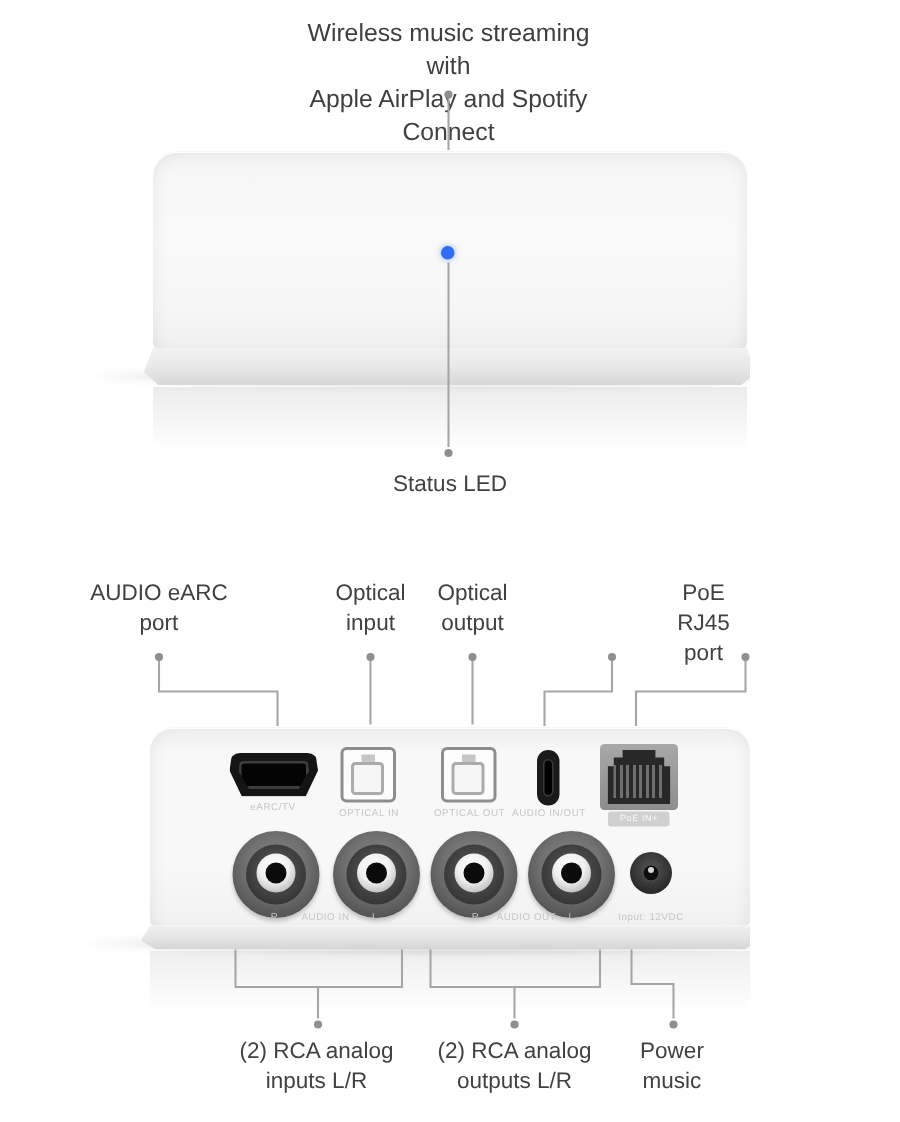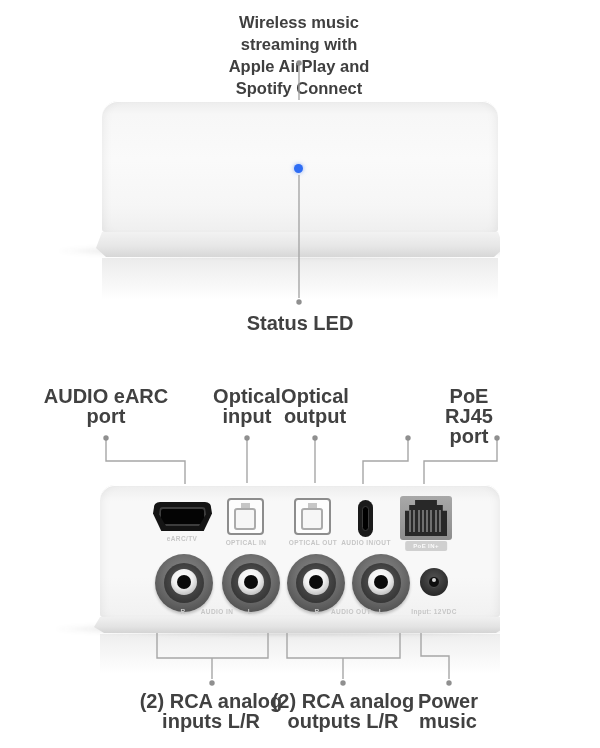--- a/index.html
+++ b/index.html
@@ -1,21 +1,21 @@
 <!DOCTYPE html>
 <html><head>
 <meta charset="utf-8">
 <style>
   html,body{margin:0;padding:0;background:#ffffff;}
   .stage{position:relative;width:500px;height:748px;background:#ffffff;overflow:hidden;
-         font-family:"Liberation Sans",sans-serif;font-weight:bold;}
+         font-family:"Liberation Sans",sans-serif;}
   .stage *{position:absolute;box-sizing:border-box;}
 
   
-  .callout-label{transform:translateX(-50%);text-align:center;font-size:20px;line-height:20px;
+  .callout-label{transform:translateX(-50%);text-align:center;font-size:15px;line-height:20px;
                  color:#414141;white-space:pre-line;}
   .lbl-title{left:299px;top:11px;font-size:16.5px;line-height:22px;color:#3f3f3f;}
   .lbl-status{left:300px;top:313px;}
   .lbl-hdmi{left:106px;top:386px;}
   .lbl-optin{left:247px;top:386px;}
   .lbl-optout{left:315px;top:386px;}
   .lbl-usbc{left:408px;top:386px;}
   .lbl-poe{left:469px;top:386px;}
   .lbl-rcain{left:211px;top:691px;}
   .lbl-rcaout{left:343px;top:691px;}

